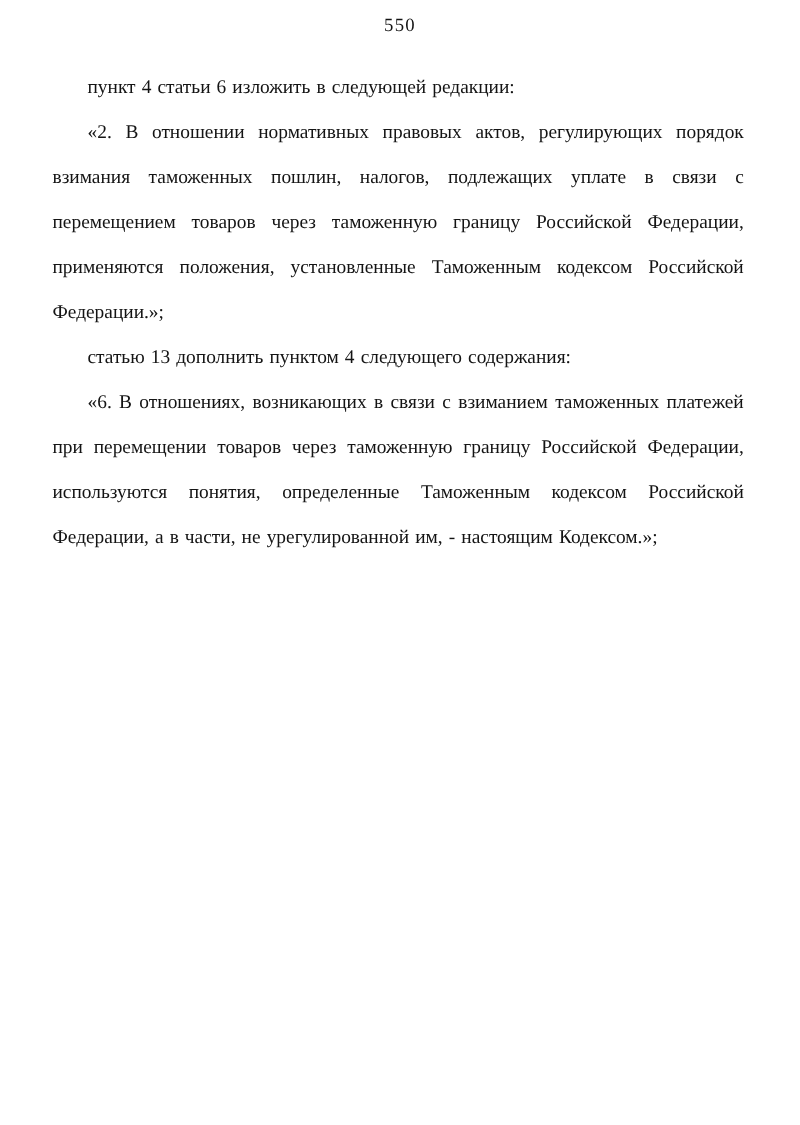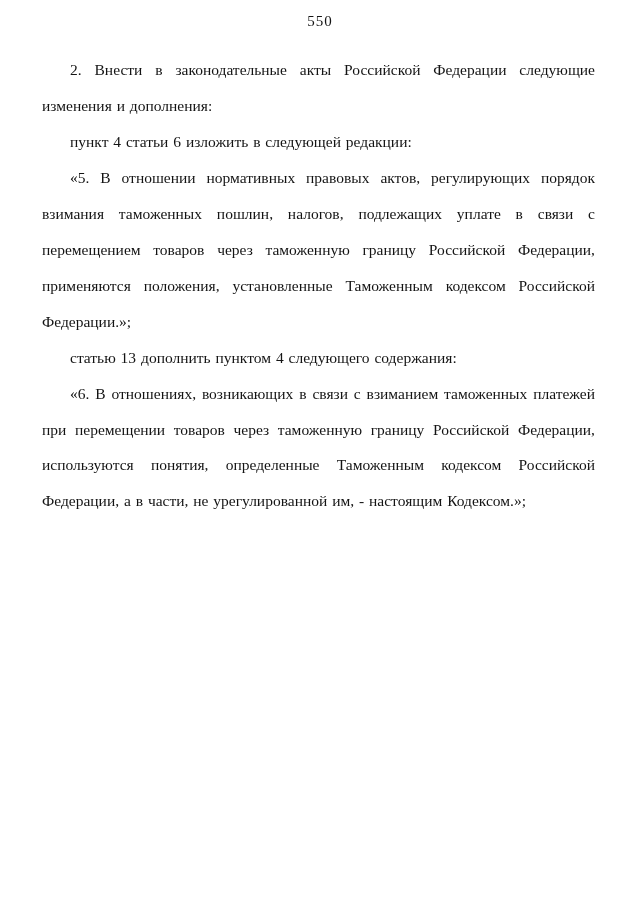--- a/index.html
+++ b/index.html
@@ -36,19 +36,18 @@
       word-spacing: 1px;
     }
   </style>
 </head>
 <body>
 
 <div class="page">
   <div class="page-number">550</div>
 
   <div class="text-block">
-    <p>2. Внести в законодательные акты Российской Федерации следующие изменения и дополнения:</p>
     <p>пункт 4 статьи 6 изложить в следующей редакции:</p>
-    <p>«5. В отношении нормативных правовых актов, регулирующих порядок взимания таможенных пошлин, налогов, подлежащих уплате в связи с перемещением товаров через таможенную границу Российской Федерации, применяются положения, установленные Таможенным кодексом Российской Федерации.»;</p>
+    <p>«2. В отношении нормативных правовых актов, регулирующих порядок взимания таможенных пошлин, налогов, подлежащих уплате в связи с перемещением товаров через таможенную границу Российской Федерации, применяются положения, установленные Таможенным кодексом Российской Федерации.»;</p>
     <p>статью 13 дополнить пунктом 4 следующего содержания:</p>
     <p>«6. В отношениях, возникающих в связи с взиманием таможенных платежей при перемещении товаров через таможенную границу Российской Федерации, используются понятия, определенные Таможенным кодексом Российской Федерации, а в части, не урегулированной им, - настоящим Кодексом.»;</p>
   </div>
 </div>
 
 </body></html>

